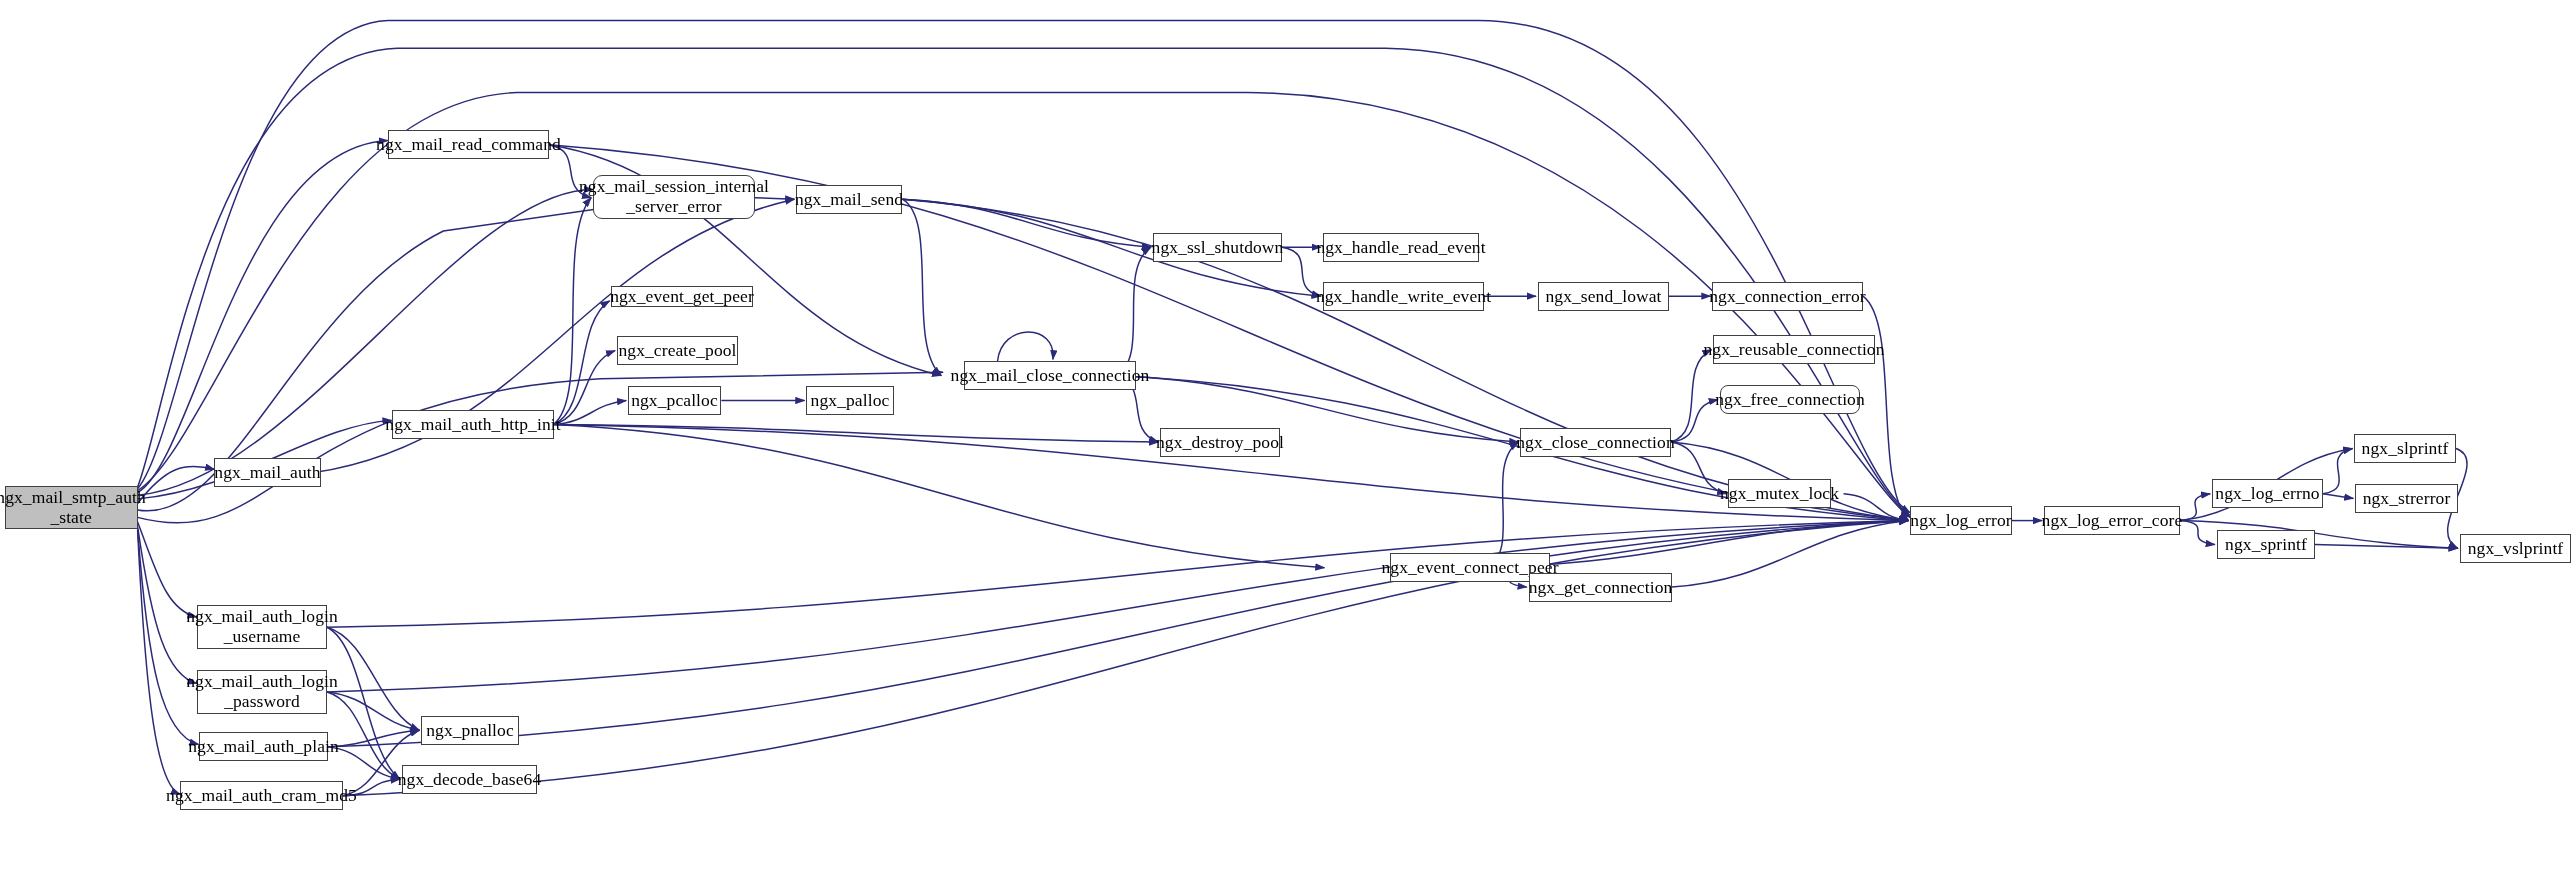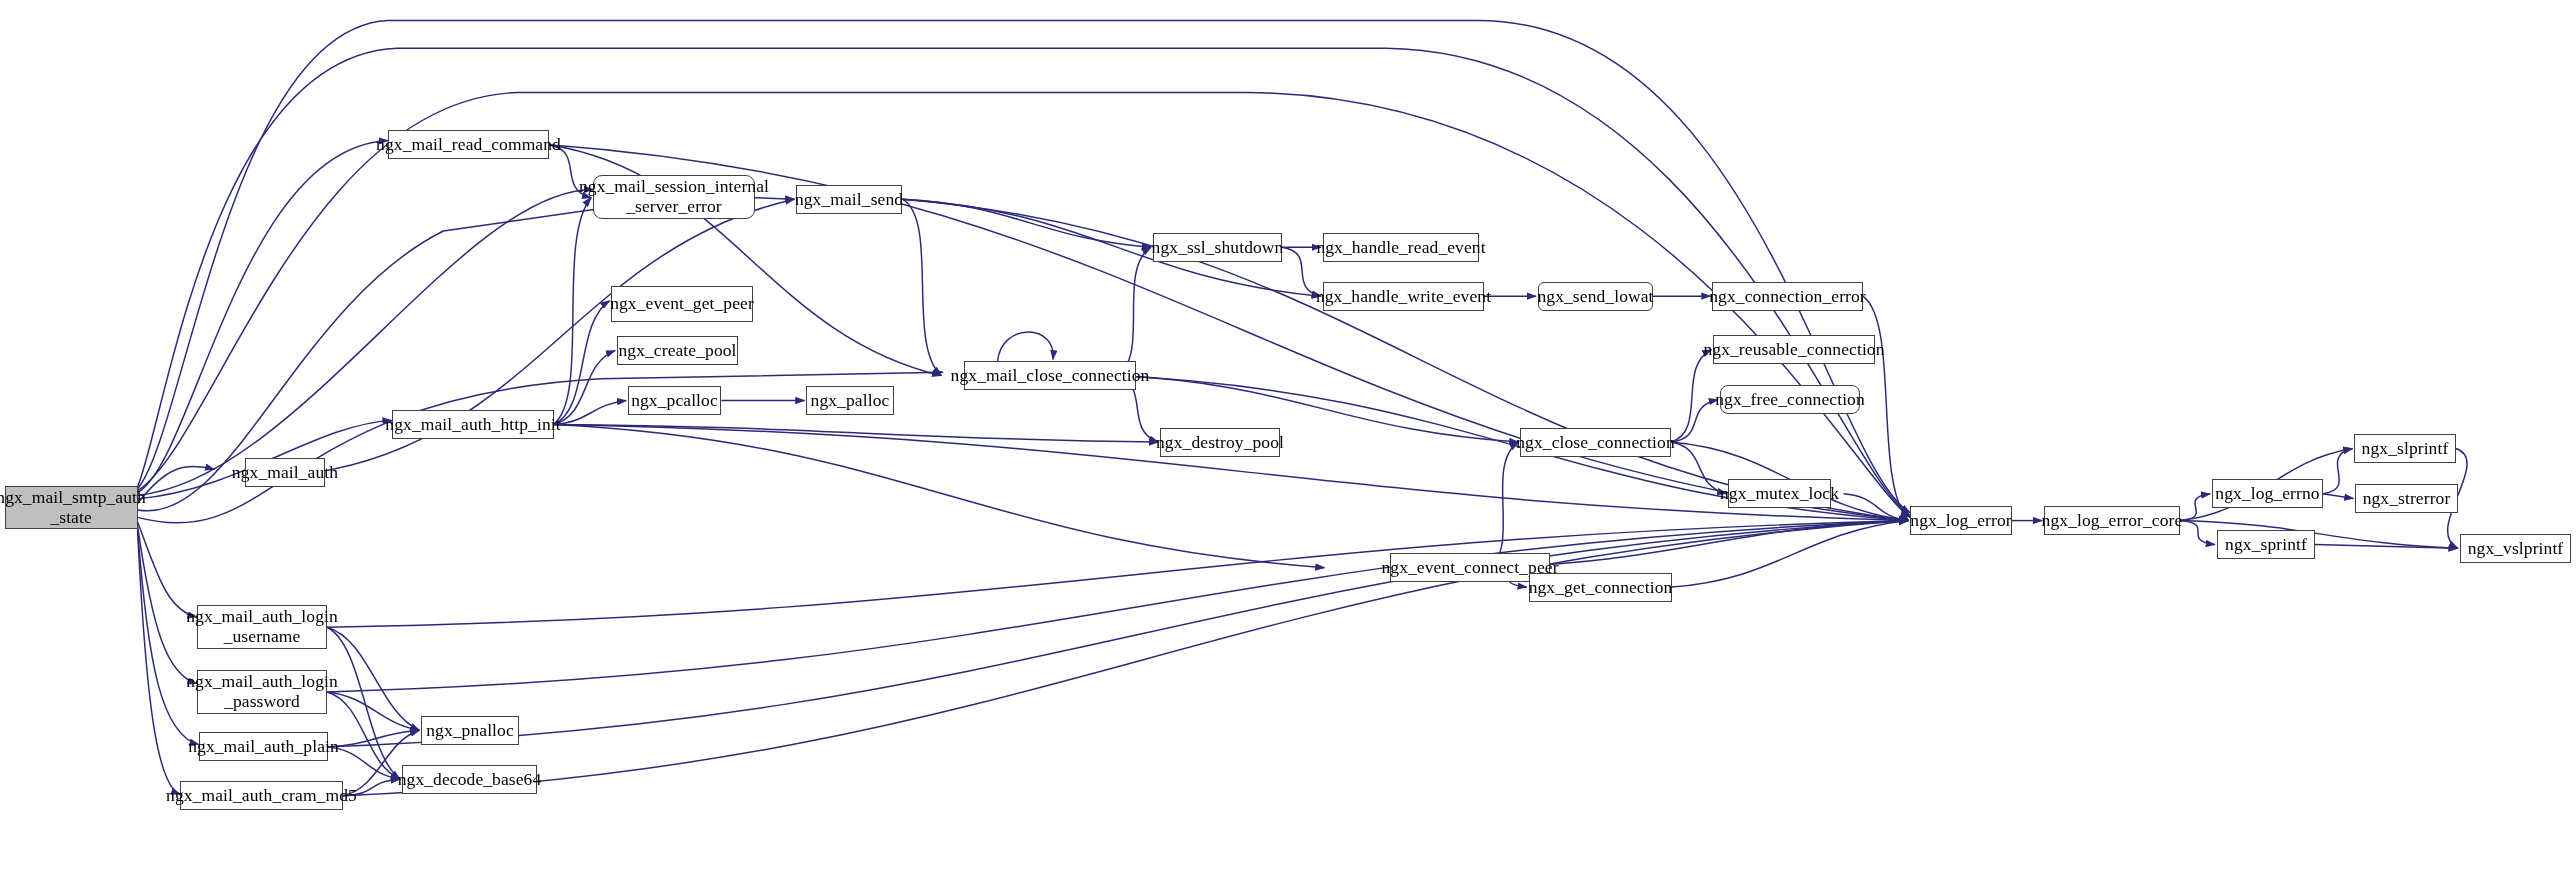--- a/index.html
+++ b/index.html
@@ -119,30 +119,30 @@
   <div id="node-layer">
       <div class="node root two-line" style="left: 4.6px; top: 486px; width: 133px; height: 43px;">ngx_mail_smtp_auth
 _state</div>
       <div class="node" style="left: 388px; top: 130px; width: 161px; height: 29px;">ngx_mail_read_command</div>
       <div class="node two-line" style="left: 593px; top: 175px; width: 162px; height: 44px; border-radius: 9px;">ngx_mail_session_internal
 _server_error</div>
       <div class="node" style="left: 796px; top: 185px; width: 106px; height: 29px;">ngx_mail_send</div>
       <div class="node" style="left: 1153px; top: 233px; width: 129px; height: 29px;">ngx_ssl_shutdown</div>
       <div class="node" style="left: 1323px; top: 233px; width: 156px; height: 29px;">ngx_handle_read_event</div>
       <div class="node" style="left: 1323px; top: 282px; width: 161px; height: 29px;">ngx_handle_write_event</div>
-      <div class="node" style="left: 1538px; top: 282px; width: 115px; height: 29px; border-radius: 6px;">ngx_send_lowat</div>
+      <div class="node" style="left: 1538px; top: 282px; width: 131px; height: 29px;">ngx_send_lowat</div>
       <div class="node" style="left: 1712px; top: 282px; width: 151px; height: 29px;">ngx_connection_error</div>
-      <div class="node" style="left: 611px; top: 286px; width: 142px; height: 36px;">ngx_event_get_peer</div>
+      <div class="node" style="left: 611px; top: 286px; width: 142px; height: 21px;">ngx_event_get_peer</div>
       <div class="node" style="left: 617px; top: 336px; width: 121px; height: 29px;">ngx_create_pool</div>
       <div class="node" style="left: 628px; top: 386px; width: 93px; height: 29px;">ngx_pcalloc</div>
       <div class="node" style="left: 806px; top: 386px; width: 88px; height: 29px; text-align: right;">ngx_palloc</div>
       <div class="node" style="left: 964px; top: 361px; width: 172px; height: 29px;">ngx_mail_close_connection</div>
       <div class="node" style="left: 1160px; top: 428px; width: 120px; height: 29px;">ngx_destroy_pool</div>
       <div class="node" style="left: 392px; top: 410px; width: 162px; height: 29px;">ngx_mail_auth_http_init</div>
-      <div class="node" style="left: 214px; top: 458px; width: 80px; height: 29px; margin-left: 31px;">ngx_mail_auth</div>
+      <div class="node" style="left: 214px; top: 458px; width: 107px; height: 29px;">ngx_mail_auth</div>
       <div class="node" style="left: 1713px; top: 335px; width: 162px; height: 29px;">ngx_reusable_connection</div>
       <div class="node" style="left: 1720px; top: 385px; width: 140px; height: 29px; border-radius: 8px;">ngx_free_connection</div>
       <div class="node" style="left: 1520px; top: 428px; width: 151px; height: 29px;">ngx_close_connection</div>
       <div class="node" style="left: 1728px; top: 479px; width: 103px; height: 29px;">ngx_mutex_lock</div>
       <div class="node" style="left: 1910px; top: 506px; width: 102px; height: 29px;">ngx_log_error</div>
       <div class="node" style="left: 2044px; top: 506px; width: 136px; height: 29px;">ngx_log_error_core</div>
       <div class="node" style="left: 2212px; top: 479px; width: 111px; height: 29px;">ngx_log_errno</div>
       <div class="node" style="left: 2217px; top: 530px; width: 98px; height: 29px;">ngx_sprintf</div>
       <div class="node" style="left: 2354px; top: 434px; width: 102px; height: 29px;">ngx_slprintf</div>
       <div class="node" style="left: 2355px; top: 484px; width: 103px; height: 29px;">ngx_strerror</div>

